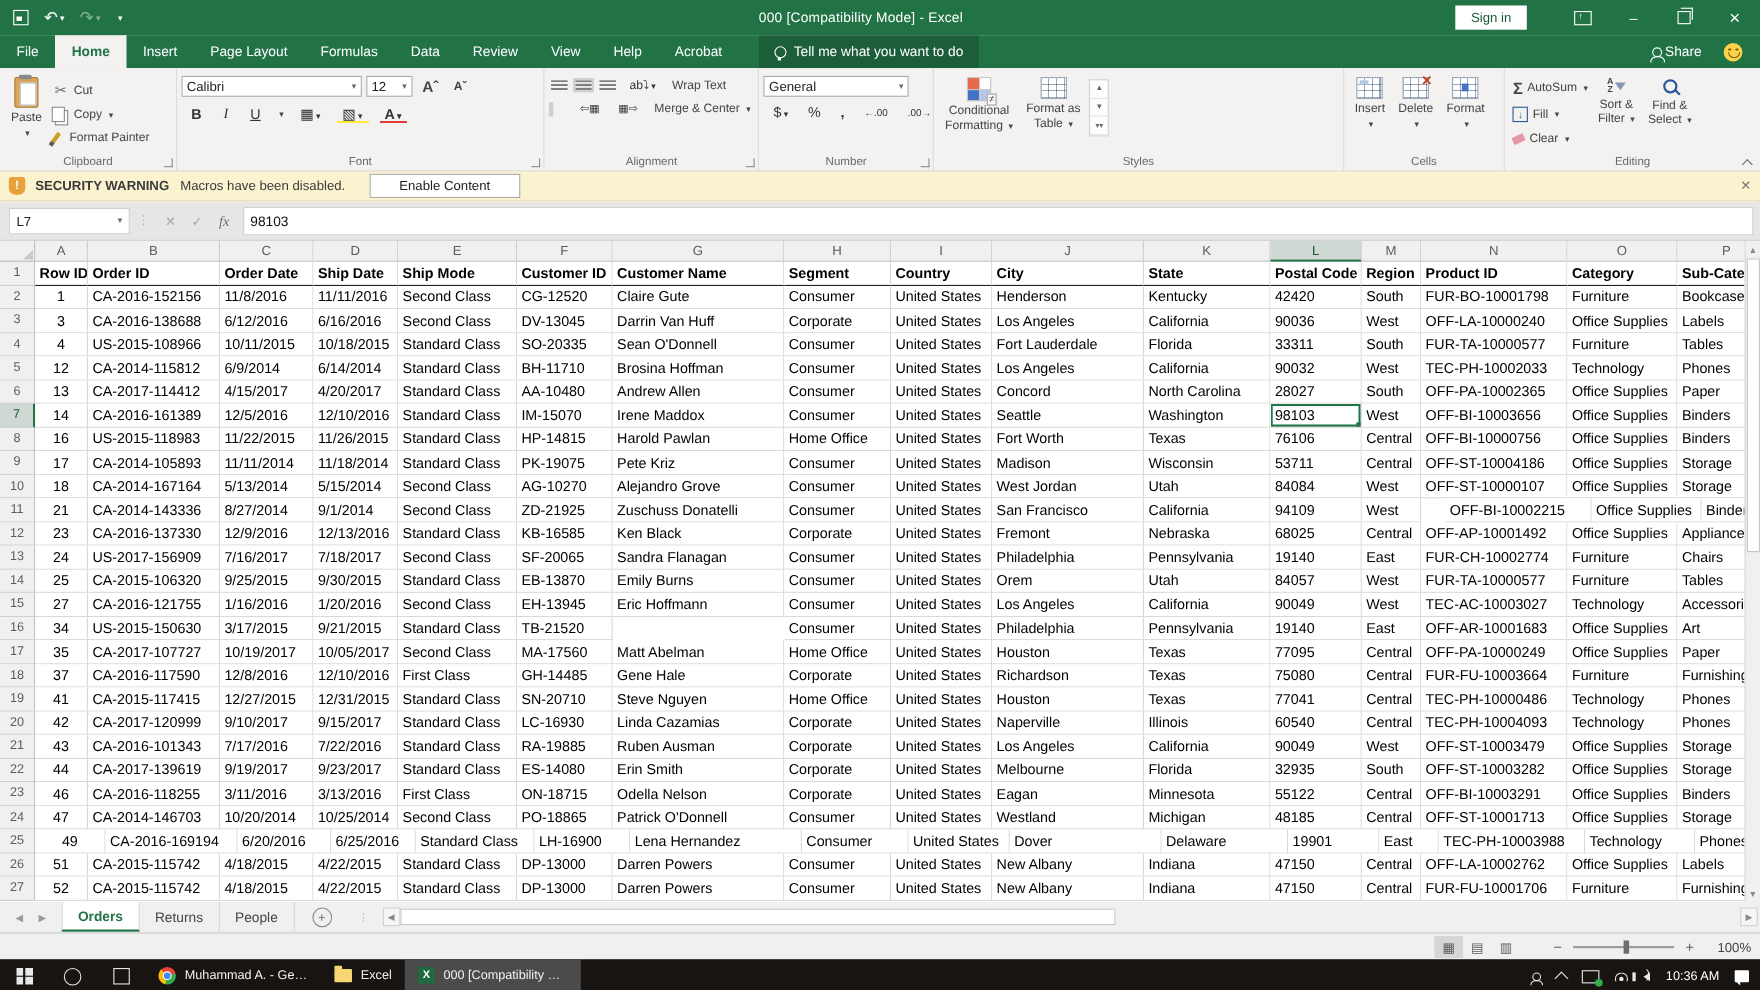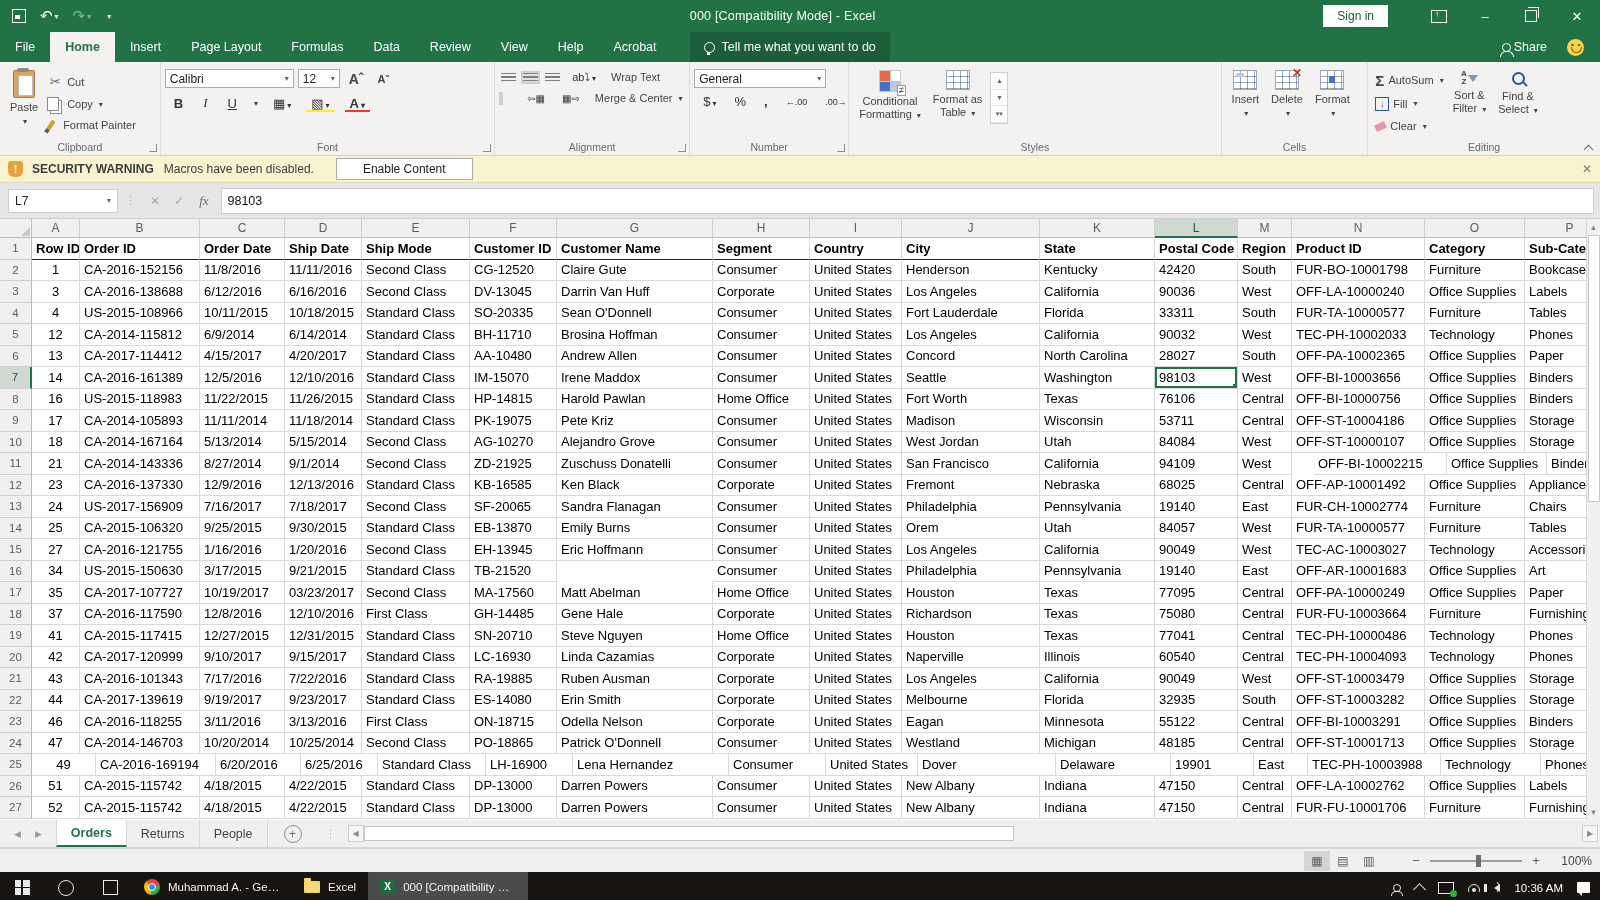--- a/index.html
+++ b/index.html
@@ -252,21 +252,21 @@
             <span>Format Painter</span>
           </div>
       </div>
       <div class="glabel">Clipboard</div>
       <div class="dlg"></div>
     </div>
 
     <div class="rgroup" style="width:326px;">
       <div class="col" style="width:100%;gap:6px;padding-top:3px;">
         <div class="row" style="gap:4px;">
-          <div class="selbox" style="width:129px;">
+          <div class="selbox" style="width:164px;">
               <span>Calibri</span>
               <span class="dropcaret">▾</span>
             </div>
           <div class="selbox" style="width:42px;">
               <span>12</span>
               <span class="dropcaret">▾</span>
             </div>
           <span class="fbtn fontAbig">Aˆ</span>
           <span class="fbtn fontAsm">Aˇ</span>
         </div>
@@ -748,21 +748,21 @@
             <div class="gcell" style="width: 54px;">East</div>
             <div class="gcell" style="width: 133px;">OFF-AR-10001683</div>
             <div class="gcell" style="width: 100px;">Office Supplies</div>
             <div class="gcell" style="width: 90px;">Art</div>
           </div>
           <div class="grow">
             <div class="rhead">17</div>
             <div class="gcell num" style="width: 48px;">35</div>
             <div class="gcell" style="width: 120px;">CA-2017-107727</div>
             <div class="gcell" style="width: 85px;">10/19/2017</div>
-            <div class="gcell" style="width: 77px;">03/23/2017</div>
+            <div class="gcell" style="width: 77px;">10/05/2017</div>
             <div class="gcell" style="width: 108px;">Second Class</div>
             <div class="gcell" style="width: 87px;">MA-17560</div>
             <div class="gcell" style="width: 156px;">Matt Abelman</div>
             <div class="gcell" style="width: 97px;">Home Office</div>
             <div class="gcell" style="width: 92px;">United States</div>
             <div class="gcell" style="width: 138px;">Houston</div>
             <div class="gcell" style="width: 115px;">Texas</div>
             <div class="gcell" style="width: 83px;">77095</div>
             <div class="gcell" style="width: 54px;">Central</div>
             <div class="gcell" style="width: 133px;">OFF-PA-10000249</div>

